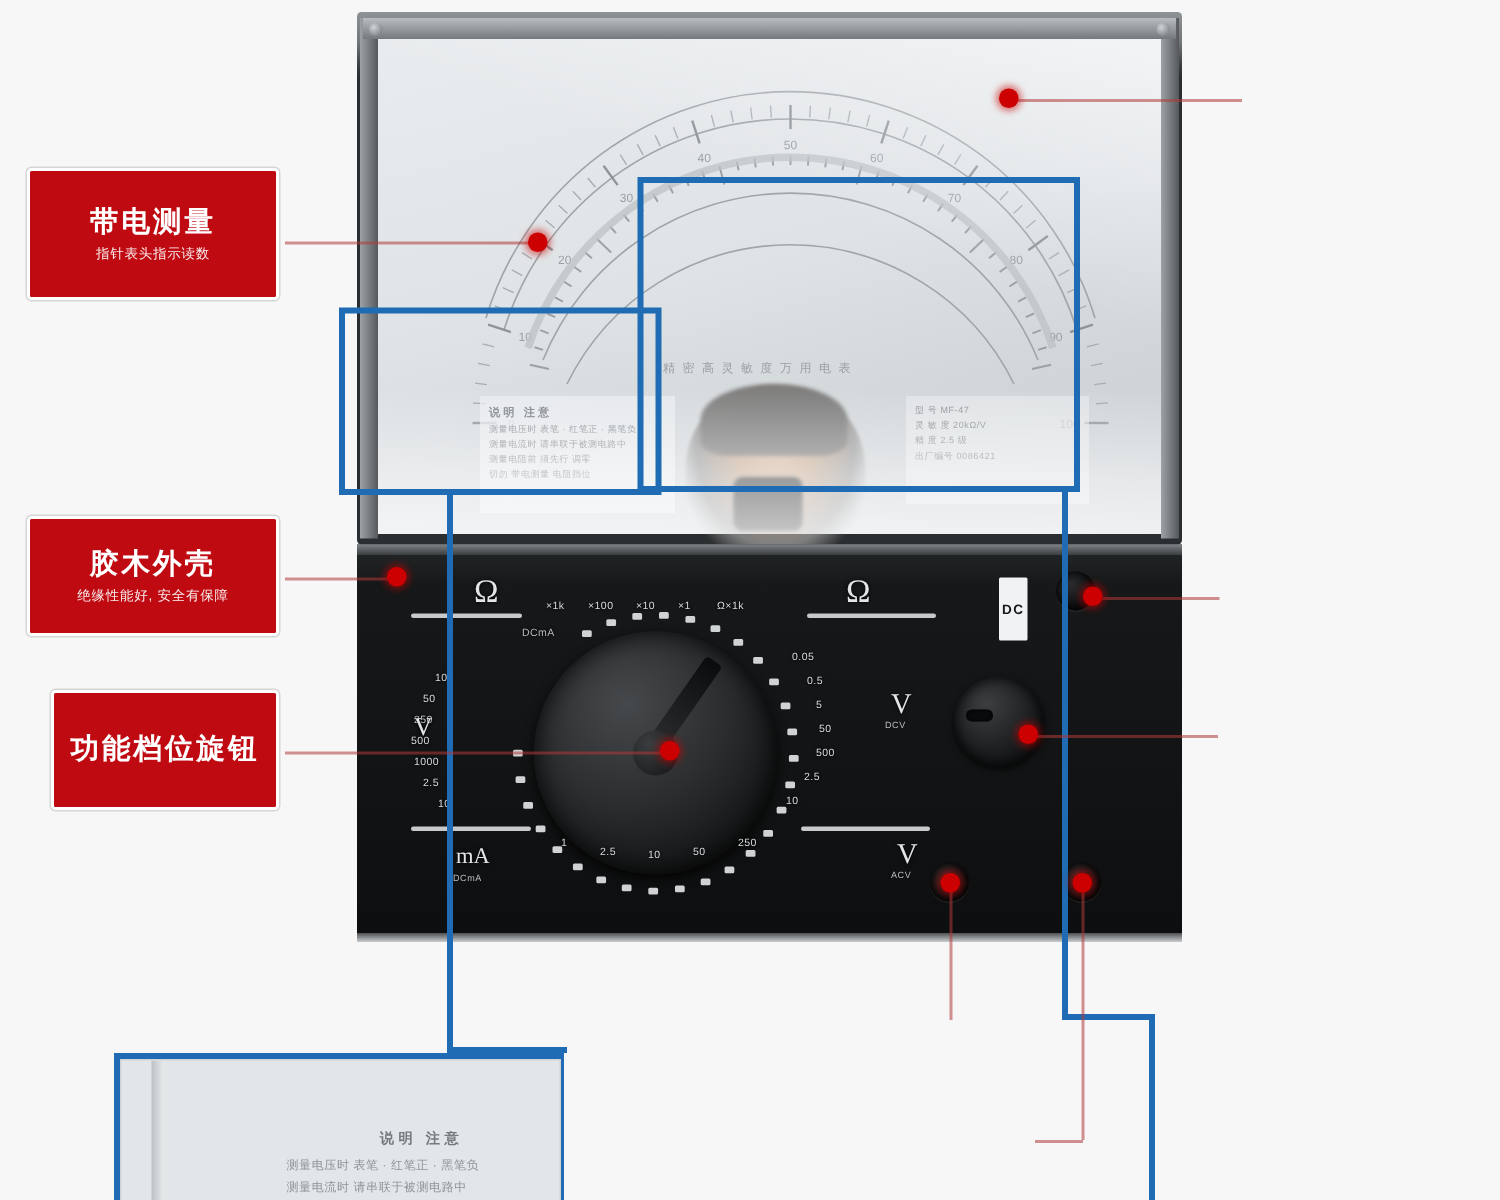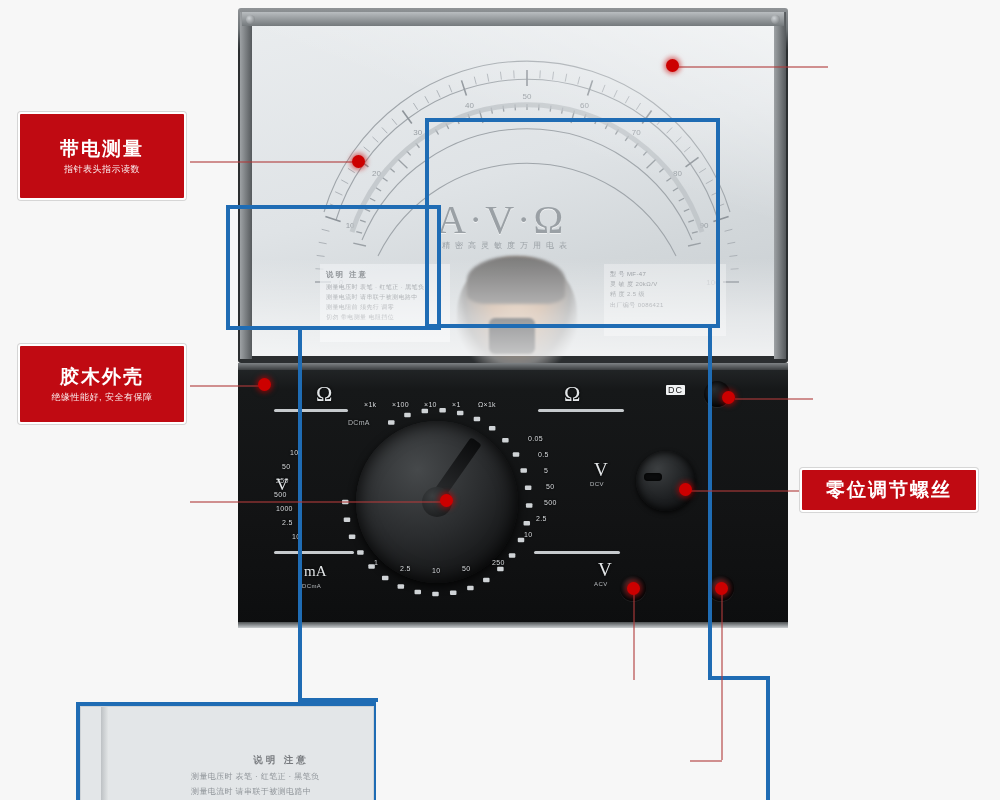--- a/index.html
+++ b/index.html
@@ -184,22 +184,22 @@
     position:absolute;left:398px;top:88px;width:60px;height:60px;border-radius:50%;
     background:radial-gradient(circle at 36% 30%,#3c3f41 0%,#1d1f21 55%,#0a0b0c 100%);
     box-shadow:0 2px 5px rgba(0,0,0,.75), inset 0 0 10px #000;
   }
   .zeroKnobNotch{
     position:absolute;left:8px;top:22px;width:18px;height:8px;border-radius:4px;
     background:#0a0b0c;box-shadow:inset 0 0 3px #000;
   }
   .ccLabel{
     position:absolute;color:#dfe2e4;font-size:9px;letter-spacing:1px;
-    background:#f0f2f3;color:#18191a;padding:0 2px;border-radius:1px;
-    font-weight:normal;
+    background:#f0f2f3;color:#18191a;padding:16px 2px;border-radius:1px;
+    font-weight:bold;
   }
 
   
   .inset{
     position:absolute;left:80px;top:706px;width:292px;height:96px;
     background:#e3e6e8;border:1px solid #cfd3d6;overflow:hidden;
   }
   .insetEdgeDark{
     position:absolute;left:0;top:0;width:20px;height:100%;
     background:linear-gradient(90deg,#9ea2a5 0%,#2b2e30 35%,#4b4f51 70%,#9a9e a1 100%);
@@ -347,21 +347,20 @@
               <text x="411.4771609537402" y="131.6719430736">80</text>
               <text x="437.8965120308985" y="183.52283904625978">90</text>
               <text x="447" y="241">100</text>
             </g>
 
           <path d="M86,188 A 184 184 0 0 1 436,188" stroke="#bcc2c6" stroke-width="5" fill="none" opacity="0.75"></path>
         </svg>
 
         <div class="glassGlare"></div>
 
-        <div class="avo">A·V·Ω</div>
         <div class="avoSub">精密高灵敏度万用电表</div>
 
         <div class="reflection">
           <div class="hair"></div>
         </div>
 
         <div class="plate" style="left:68px;top:238px;width:130px;height:78px;">
           <div class="row"><b>说明  注意</b></div>
           <div class="row">测量电压时 表笔 · 红笔正 · 黑笔负</div>
           <div class="row">测量电流时 请串联于被测电路中</div>
@@ -523,25 +522,25 @@
   <div class="label two" style="left:18px;top:112px;width:168px;height:88px;">
     <div class="ttl">带电测量</div>
     <div class="sub">指针表头指示读数</div>
   </div>
 
   <div class="label two" style="left:18px;top:344px;width:168px;height:80px;">
     <div class="ttl">胶木外壳</div>
     <div class="sub">绝缘性能好, 安全有保障</div>
   </div>
 
-
-
-  <div class="label" style="left:800px;top:468px;width:178px;height:44px;">
-    <div class="ttl">零位调节螺丝</div>
+  <div class="label two" style="left:34px;top:460px;width:152px;height:80px;">
+    <div class="ttl" style="line-height:1.5;">功能档位旋钮</div>
   </div>
+
+
 
 
 
   <div class="inset">
     <div class="insetEdgeDark"></div>
     <div class="insetBezel"></div>
     <div class="insetText">
       <div style="text-align:center;"><b>说明  注意</b></div>
       <div>测量电压时 表笔 · 红笔正 · 黑笔负</div>
       <div>测量电流时 请串联于被测电路中</div>

